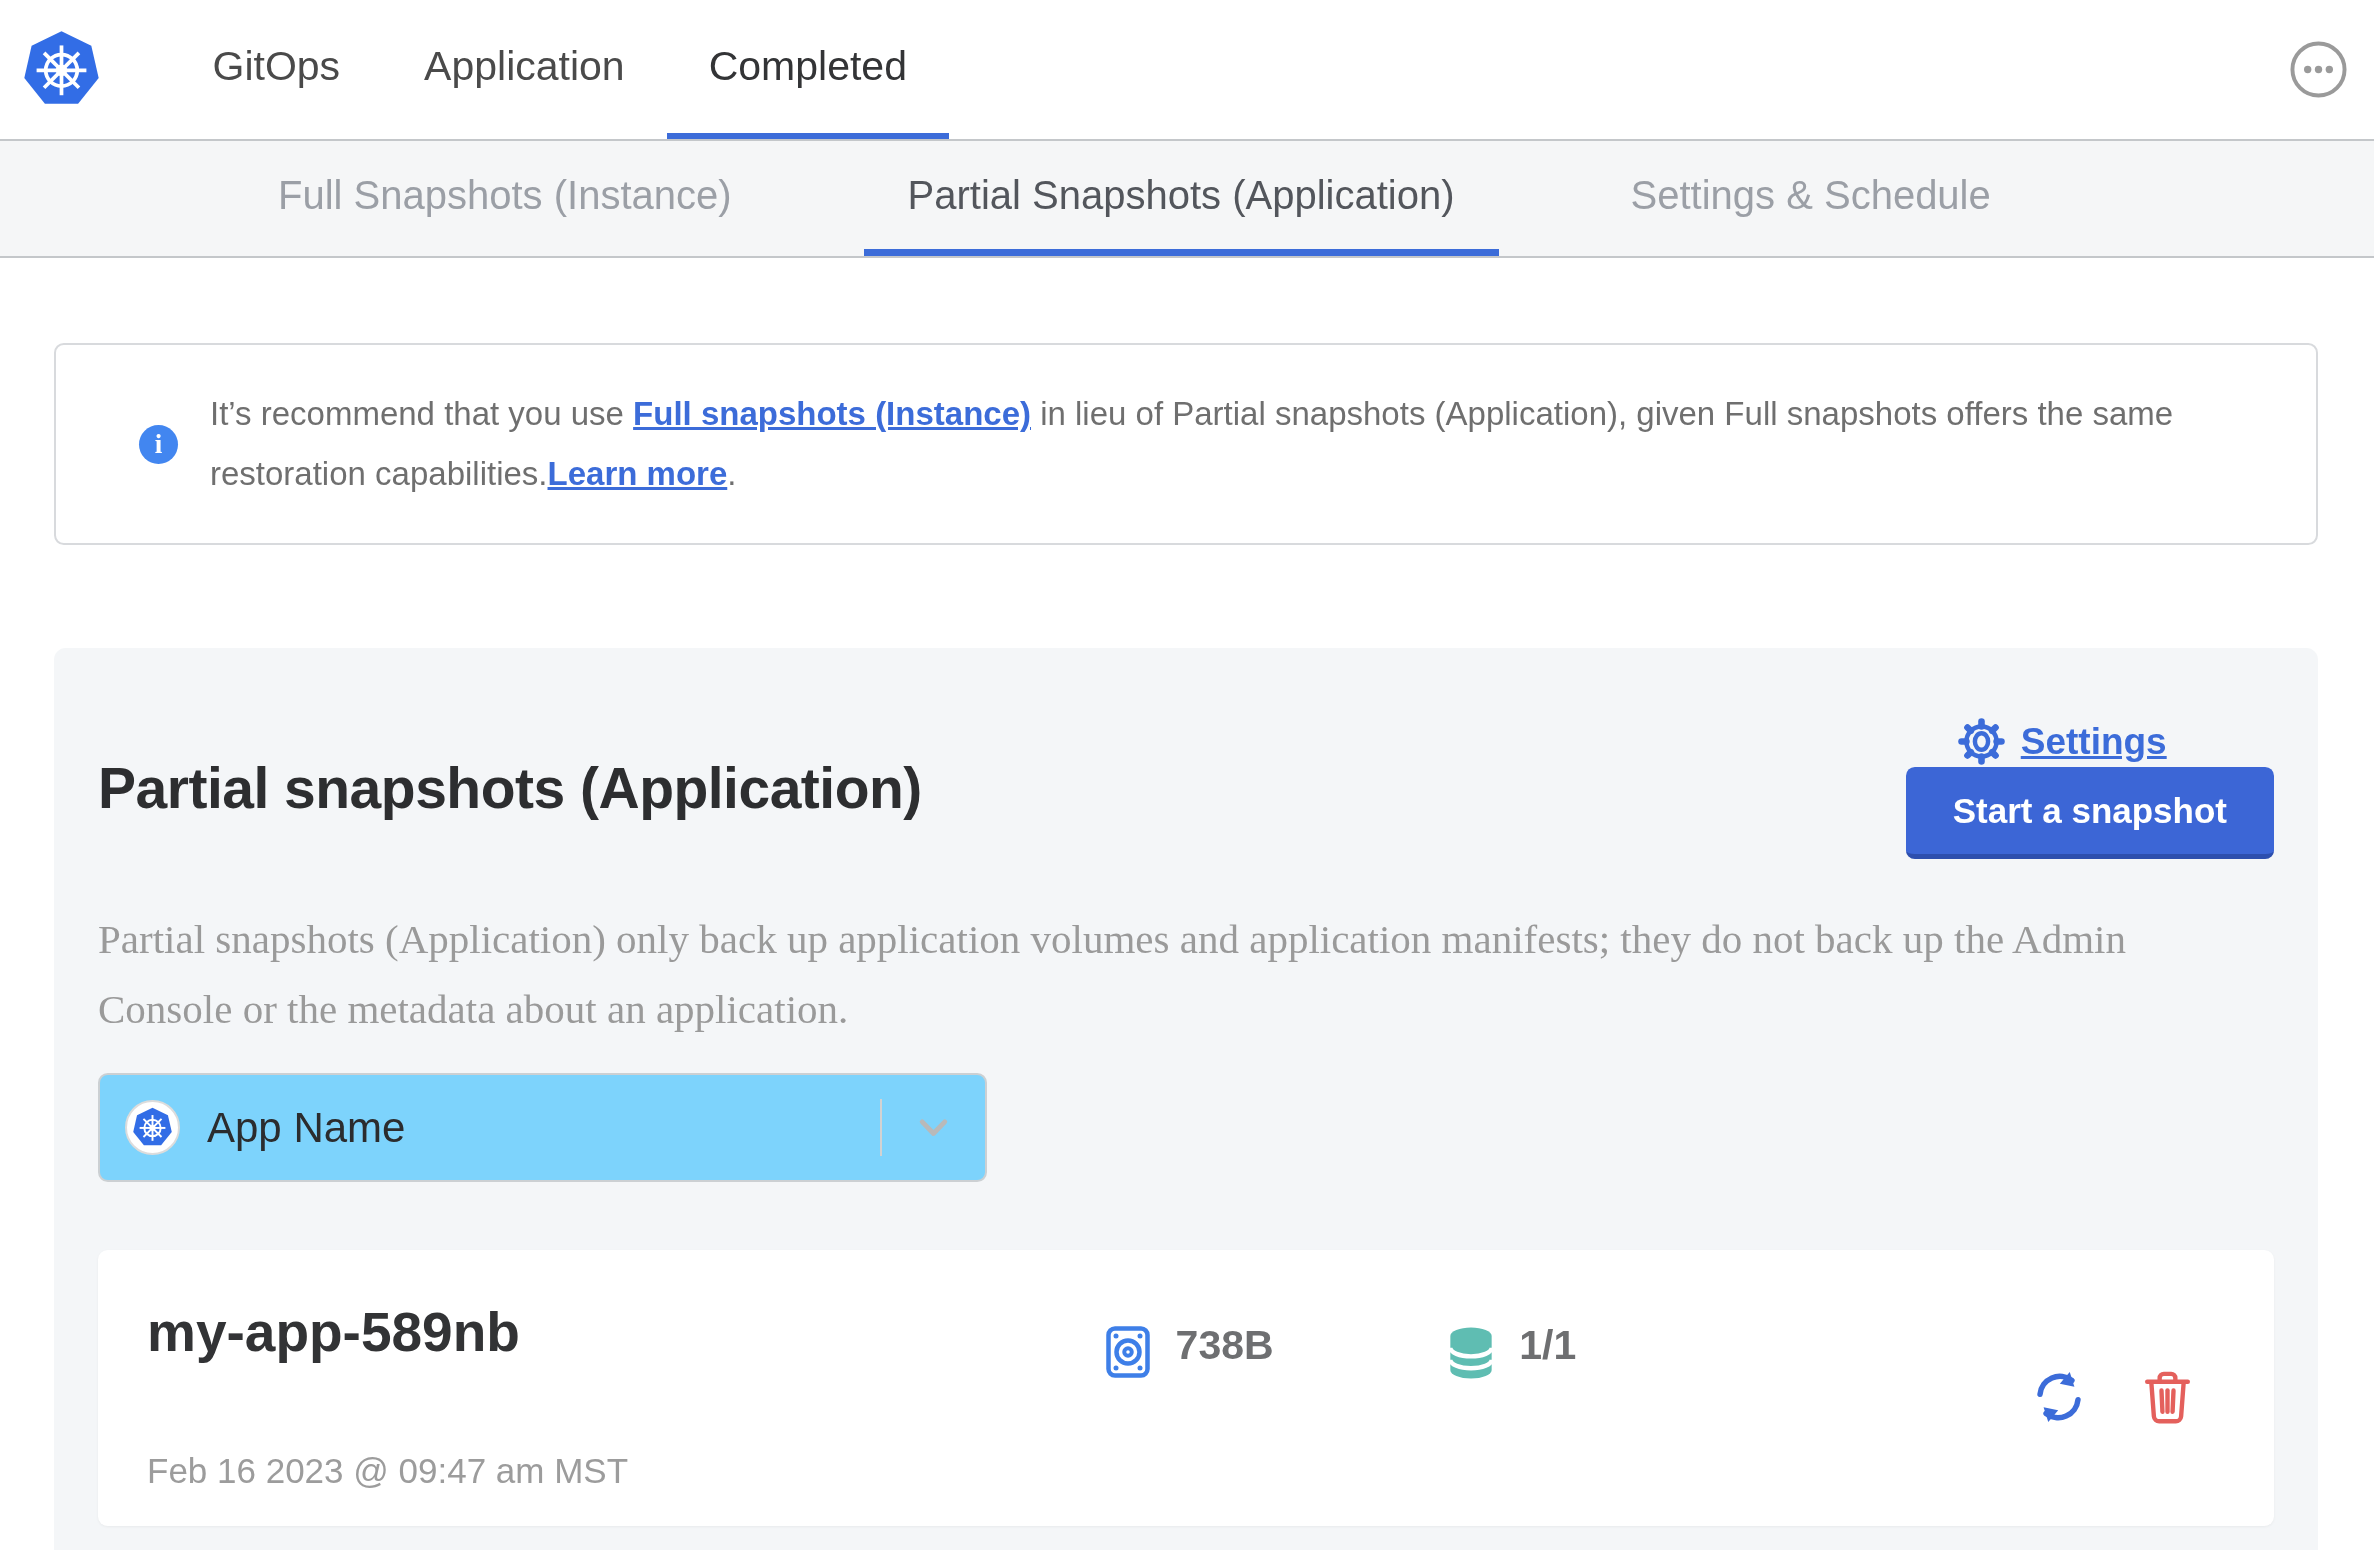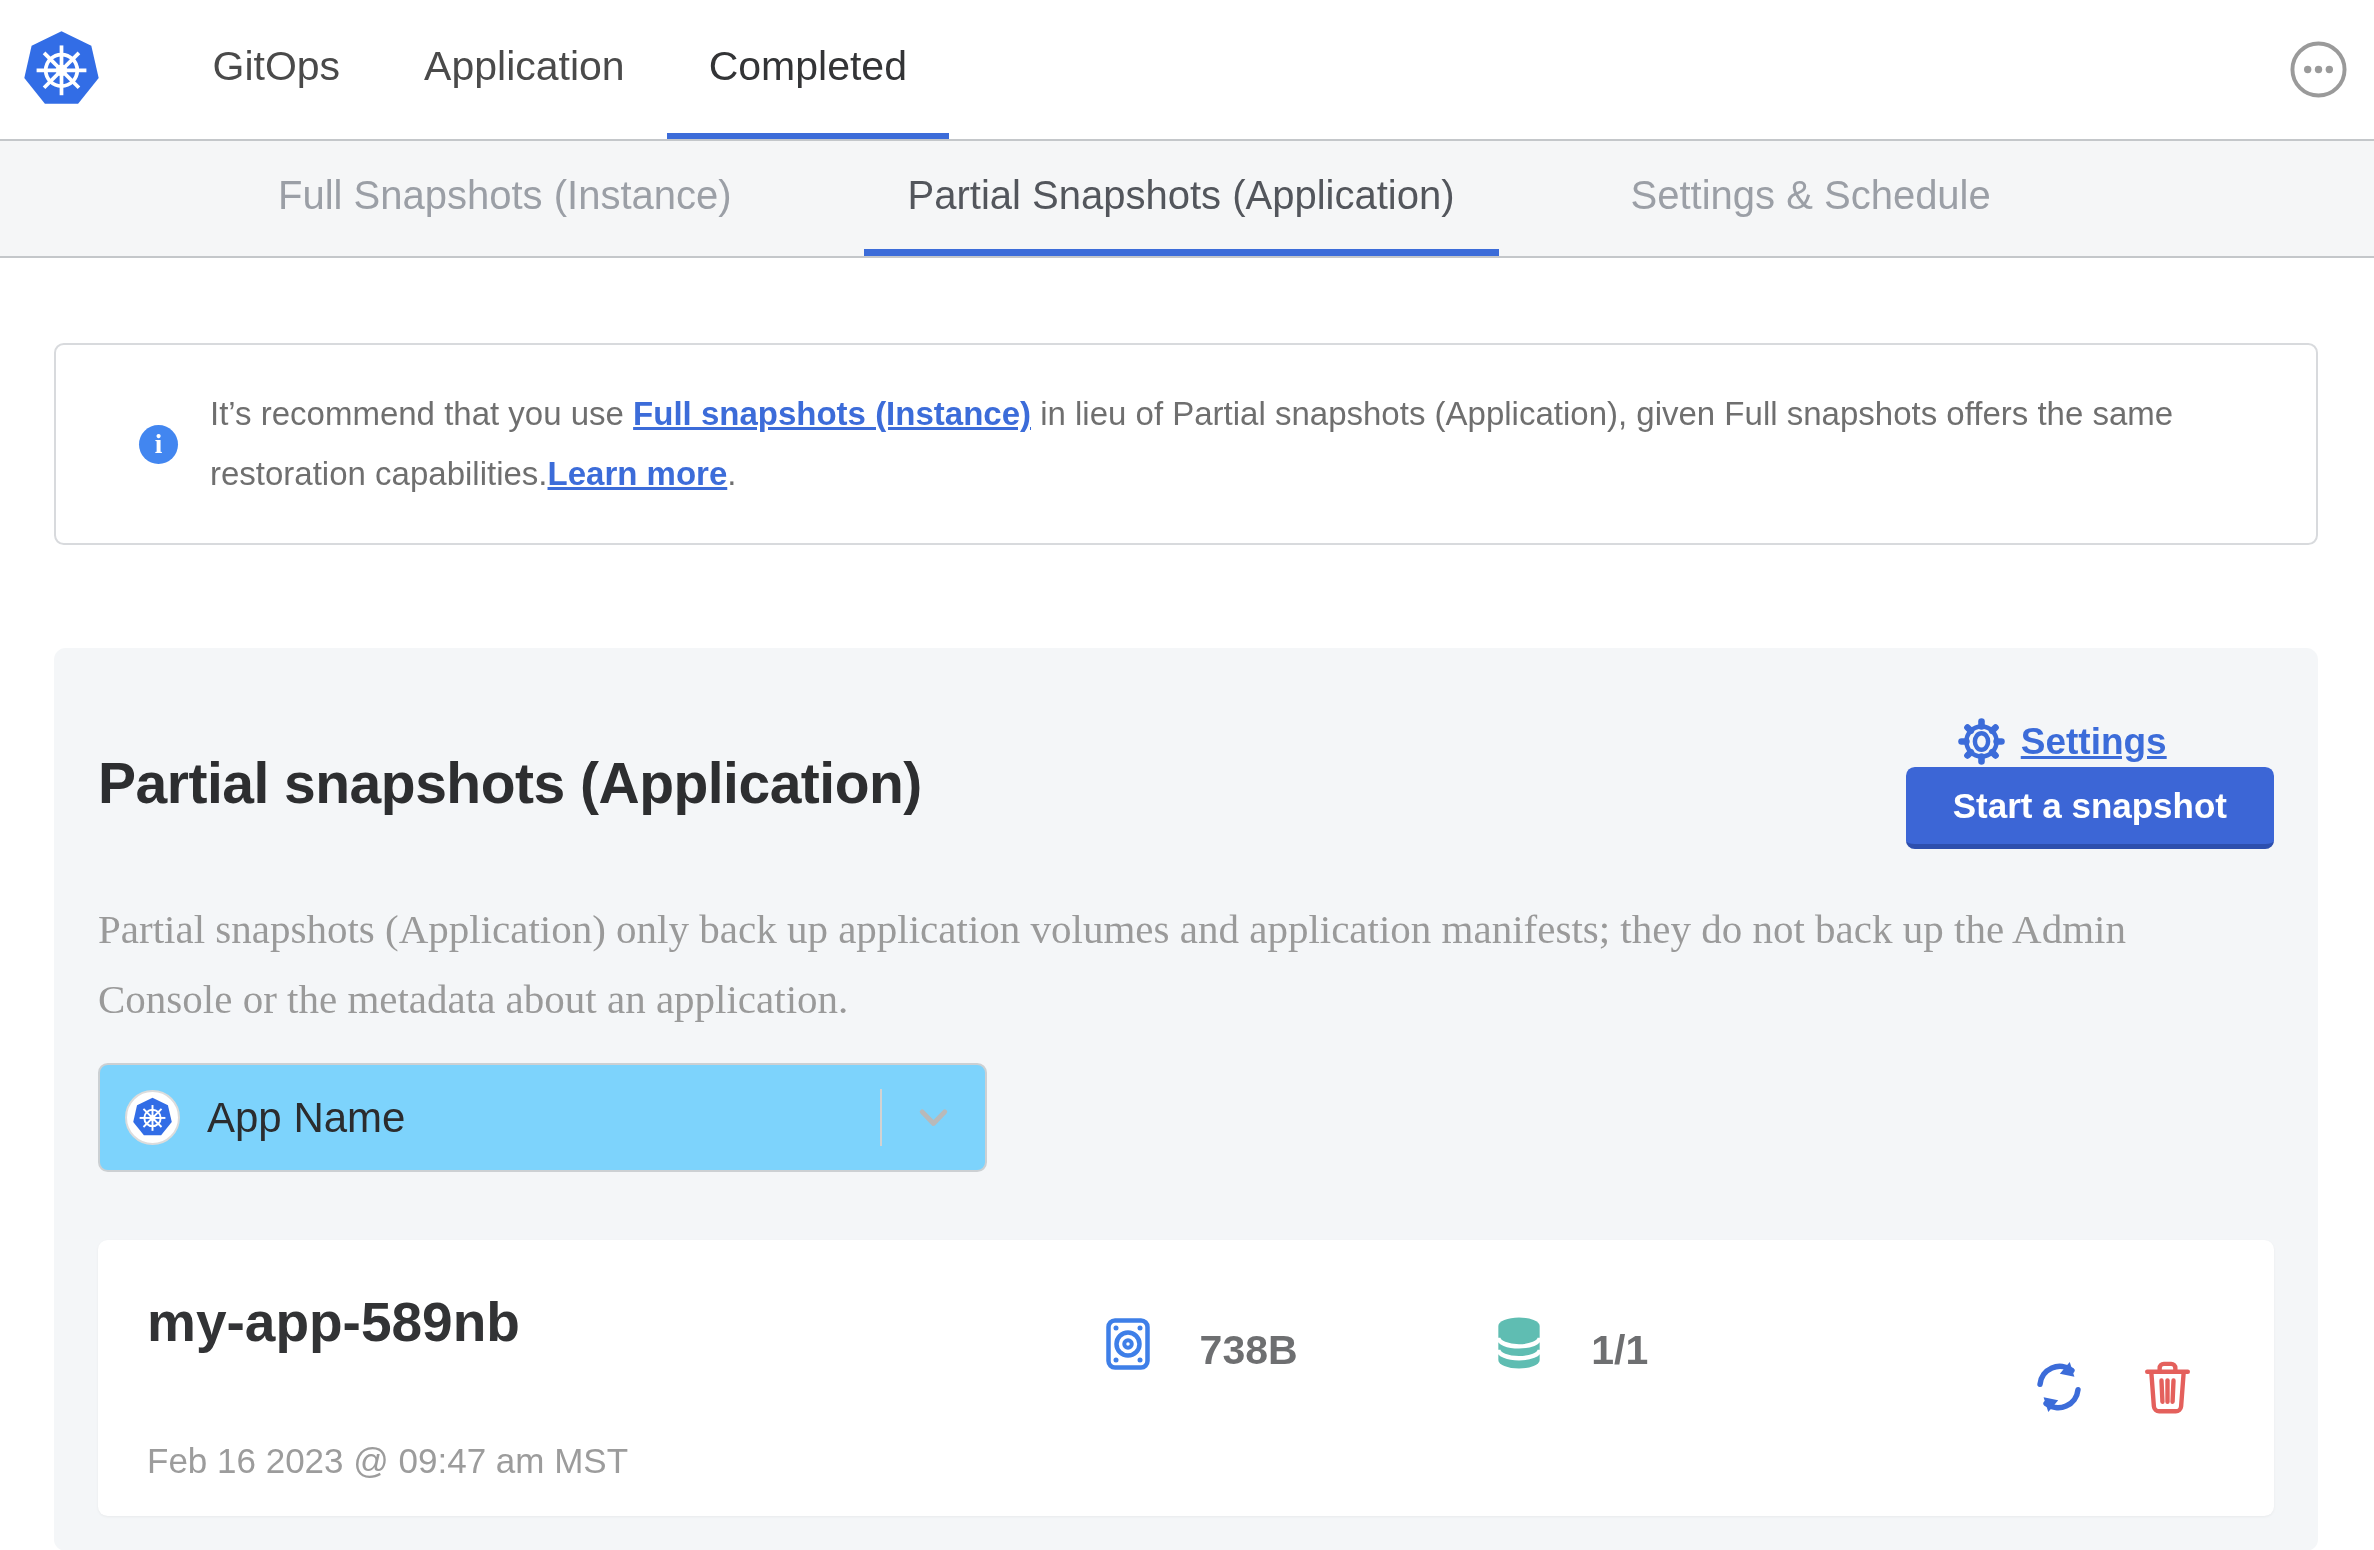--- a/index.html
+++ b/index.html
@@ -35,21 +35,21 @@
   .link { color:#3c6cd9; font-weight:bold; text-decoration:underline; cursor:pointer; }
 
   
   .panel { margin-top:103px; background:#f4f6f8; border-radius:11.7px; padding:68px 44px 35px 44px; }
   .panel-head { display:flex; align-items:center; }
   .panel-title { font-size:57px; font-weight:bold; color:#2d2e30; letter-spacing:-0.5px; }
   .head-right { margin-left:auto; display:flex; align-items:center;flex-direction:column; }
   .settings-link { display:flex; align-items:center; cursor:pointer; }
   .settings-link svg { width:51px; height:51px; }
   .settings-label { margin-left:13.7px; font-size:37px; }
-  .start-btn { margin-left:57px; height:82px; padding:0 47px; display:flex; align-items:center;
+  .start-btn { margin-left:57px; height:92px; padding:0 47px; display:flex; align-items:center;
                background:#3c66d6; border:none; border-bottom:5.9px solid #2d4fae; border-radius:8.8px;
                color:#fff; font-size:35px; font-weight:bold; font-family:"Liberation Sans",sans-serif; cursor:pointer; }
   .panel-desc { margin-top:45px; font-size:41px; line-height:70px; color:#9a9a9a; max-width:2097px;font-family:Liberation Serif, serif; }
 
   .app-select { margin-top:29px; width:889px; height:109px; background:#7dd3fc; border:2px solid #ccd0d3;
                 border-radius:9.8px; display:flex; align-items:center; padding-left:25px; cursor:pointer; }
   .k8s-badge { width:55px; height:55px; border-radius:50%; background:#fff; border:2.9px solid #dcdcdc;
                display:flex; align-items:center; justify-content:center; }
   .k8s-badge svg { width:43px; height:43px; }
   .app-select-label { margin-left:27px; font-size:42px; font-weight:500; color:#2b2c2e; }
@@ -57,21 +57,21 @@
   .select-divider { width:2px; height:57px; background:#d2d2d2; }
   .chevron-box { width:103px; height:100%; display:flex; align-items:center; justify-content:center; }
 
   
   .snap-card { margin-top:68px; background:#fff; border-radius:9.8px; height:276px; display:flex;
                padding:0 78px 0 49px; box-shadow:0 1px 2.9px rgba(0,0,0,0.05); }
   .snap-left { width:951px; padding-top:51px; }
   .snap-name { font-size:55px; font-weight:bold; color:#323335; line-height:62px; }
   .snap-date { margin-top:86px; font-size:35px; font-weight:500; color:#9c9c9c; line-height:43px; }
   .snap-mid { padding-top:72px; }
-  .meta-row { display:flex; align-items:flex-end;gap:24px; }
+  .meta-row { display:flex; align-items:flex-start; }
   .meta-row svg.disk { width:60px; height:60px; }
   .meta-row svg.db { width:62px; height:62px; margin-left:166px; }
   .meta-val { margin-left:17.6px; font-size:41px; font-weight:bold; color:#6e6f71; }
   .status-row { margin-top:64px; display:flex; align-items:center; }
   .status-dot { width:21.5px; height:21.5px; border-radius:50%; background:#4db163; }
   .status-label { margin-left:21.5px; font-size:38px; font-weight:500; color:#a6a6a6; }
   .status-when { margin-left:13.7px; font-size:38px; font-weight:500; color:#8b8b8b; }
   .snap-actions { margin-left:auto; align-self:center; display:flex; align-items:center; margin-top:17.6px; }
   .icon-btn { background:none; border:none; cursor:pointer; padding:0; display:flex; }
   .icon-btn.restore svg { width:66px; height:66px; }

